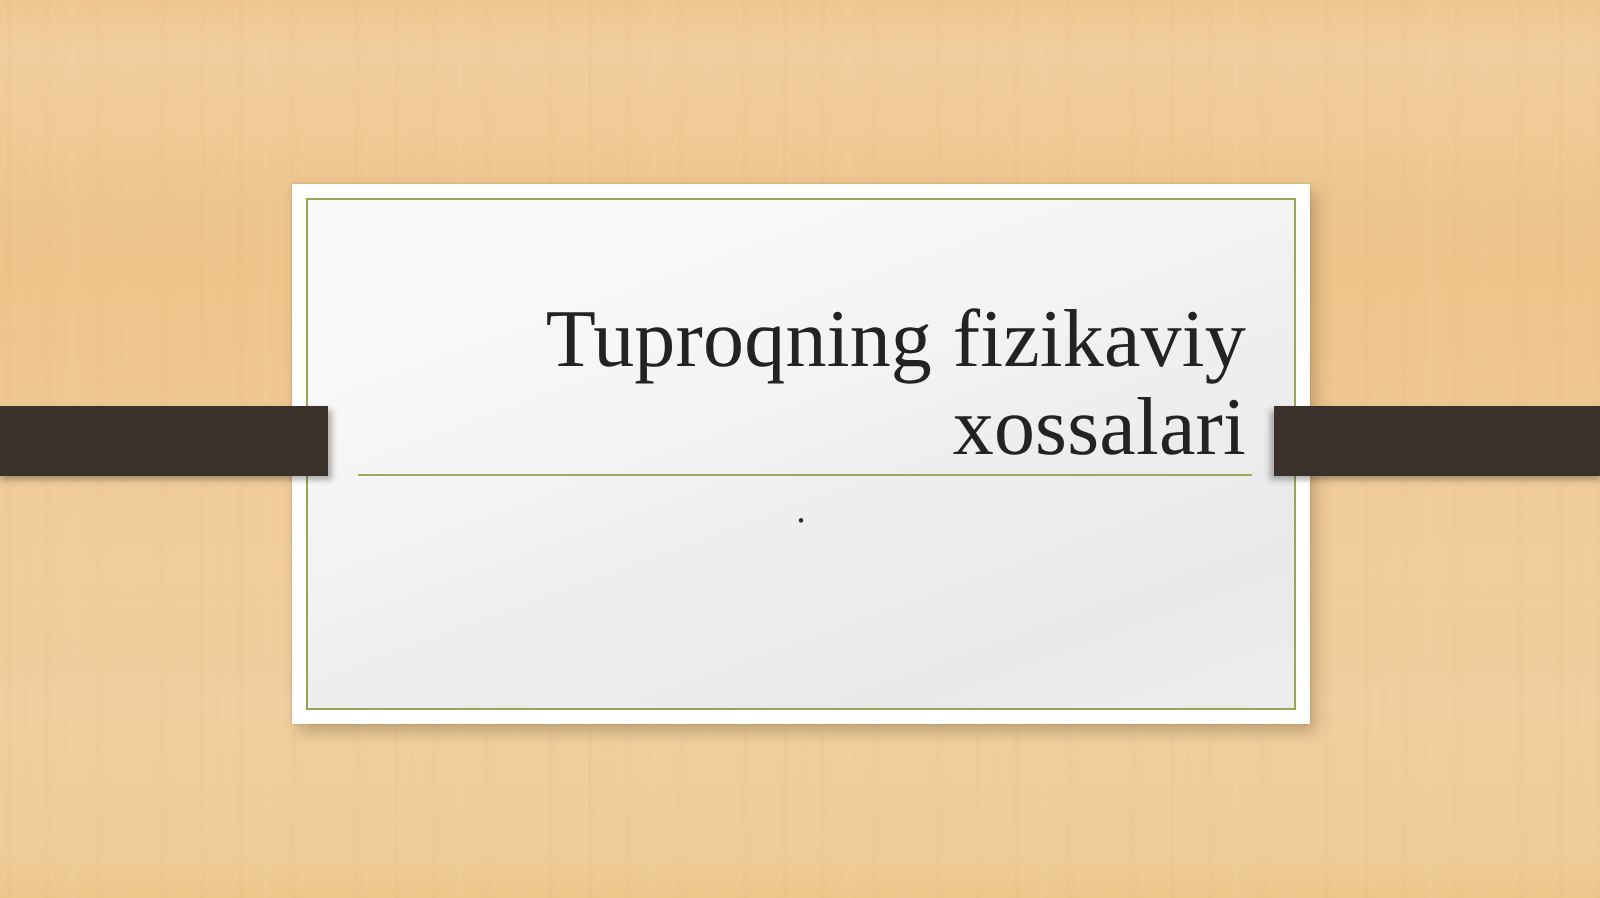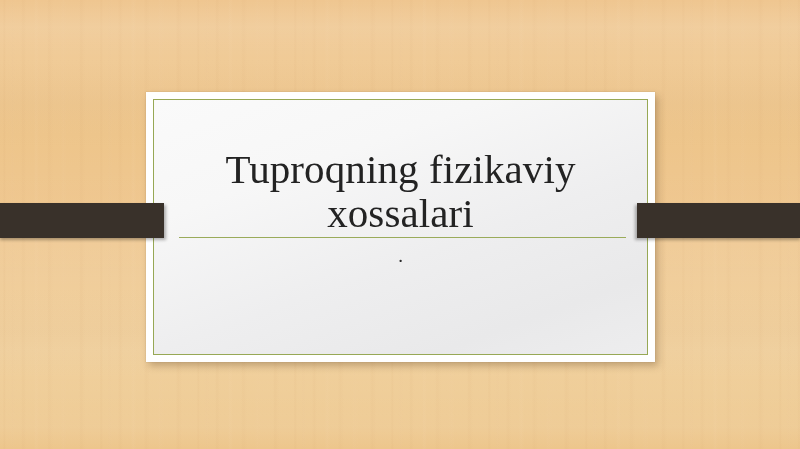--- a/index.html
+++ b/index.html
@@ -132,21 +132,21 @@
         #ededee 100%);
     overflow: hidden;
   }
 
   
   .title-block {
     position: absolute;
     left: 24px;
     right: 24px;
     top: 48px;
-    text-align: center;
+    text-align: right;
   }
   .title {
     margin: 0;
     font-family: "Liberation Serif", "DejaVu Serif", serif;
     font-weight: 400;
     font-size: 41px;
     line-height: 1.07;
     color: #232323;
     letter-spacing: 0.1px;
     white-space: pre-line;

